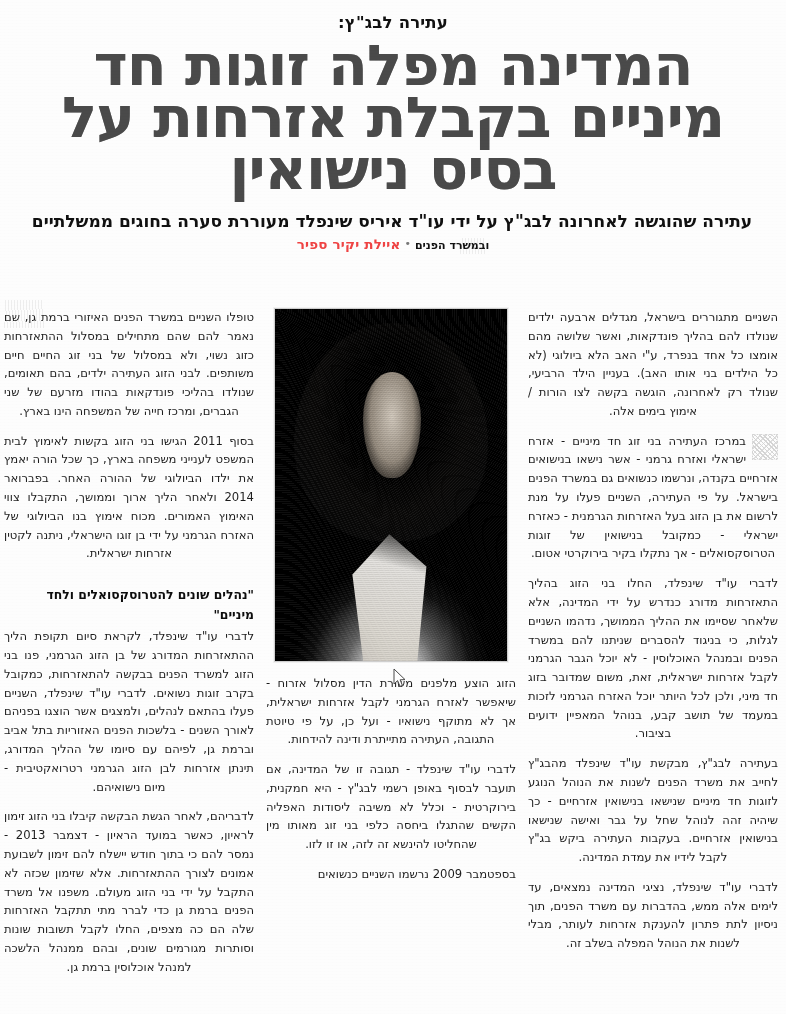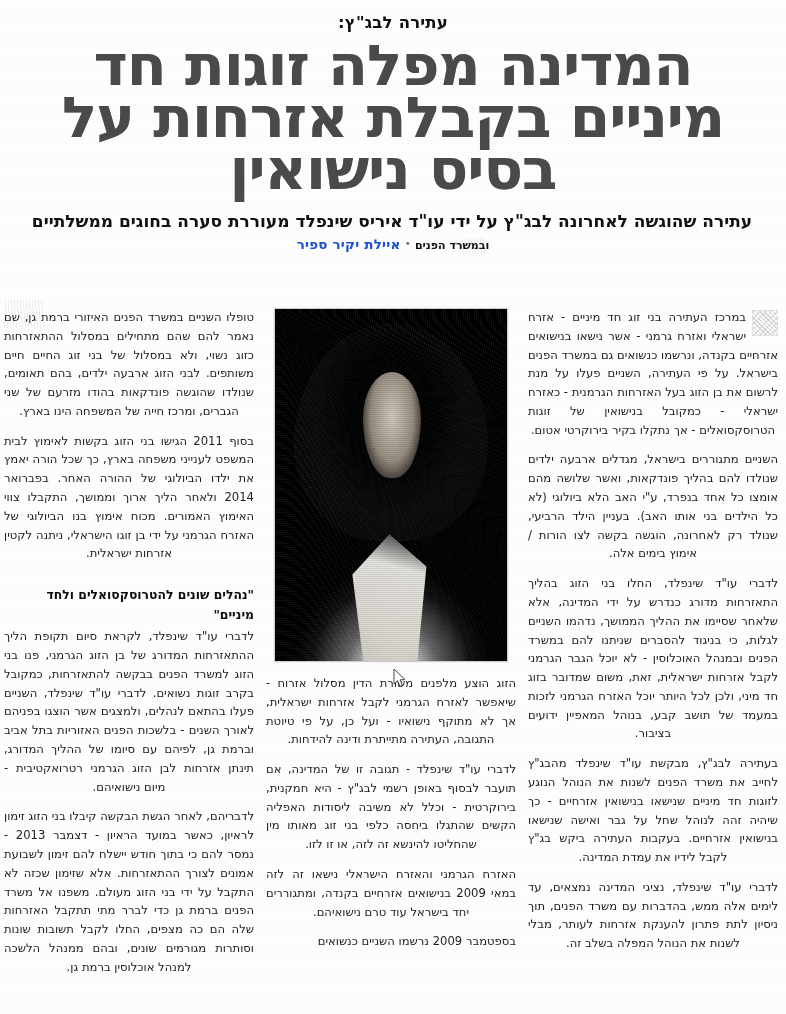--- a/index.html
+++ b/index.html
@@ -86,21 +86,21 @@
   }
   .byline {
     margin: 2px auto 0 auto;
     text-align: center;
     font-size: 15px;
     line-height: 1.3;
     color: #111;
   }
   .byline .dept { font-weight: 800; font-size: 11px; }
   .byline .sep { color: #777; padding: 0 4px; font-size: 11px; vertical-align: 2px; }
-  .byline .writer { font-weight: 600; color: #1d4ed8; font-size: 13.5px; letter-spacing: .2px; }
+  .byline .writer { font-weight: 600; color: #ef4444; font-size: 13.5px; letter-spacing: .2px; }
 
   
   .columns {
     position: absolute;
     top: 308px;
     right: 8px;
     left: 8px;
     display: flex;
     flex-direction: row;
     gap: 12px;
@@ -246,48 +246,47 @@
 
     <div class="byline">
       <span class="dept">ובמשרד הפנים</span><span class="sep">•</span><span class="writer">איילת יקיר ספיר</span>
     </div>
 
   </div>
 
   <div class="columns">
 
     <div class="col">
+      <p>השניים מתגוררים בישראל, מגדלים ארבעה ילדים שנולדו להם בהליך פונדקאות, ואשר שלושה מהם אומצו כל אחד בנפרד, ע"י האב הלא ביולוגי (לא כל הילדים בני אותו האב). בעניין הילד הרביעי, שנולד רק לאחרונה, הוגשה בקשה לצו הורות / אימוץ בימים אלה.</p>
       <p>
         <span class="dropcap"></span>
         <span>במרכז העתירה בני זוג חד מיניים - אזרח ישראלי ואזרח גרמני - אשר נישאו בנישואים אזרחיים בקנדה, ונרשמו כנשואים גם במשרד הפנים בישראל. על פי העתירה, השניים פעלו על מנת לרשום את בן הזוג בעל האזרחות הגרמנית - כאזרח ישראלי - כמקובל בנישואין של זוגות הטרוסקסואלים - אך נתקלו בקיר בירוקרטי אטום.</span>
       </p>
-      <p>השניים מתגוררים בישראל, מגדלים ארבעה ילדים שנולדו להם בהליך פונדקאות, ואשר שלושה מהם אומצו כל אחד בנפרד, ע"י האב הלא ביולוגי (לא כל הילדים בני אותו האב). בעניין הילד הרביעי, שנולד רק לאחרונה, הוגשה בקשה לצו הורות / אימוץ בימים אלה.</p>
       <p>לדברי עו"ד שינפלד, החלו בני הזוג בהליך התאזרחות מדורג כנדרש על ידי המדינה, אלא שלאחר שסיימו את ההליך הממושך, נדהמו השניים לגלות, כי בניגוד להסברים שניתנו להם במשרד הפנים ובמנהל האוכלוסין - לא יוכל הגבר הגרמני לקבל אזרחות ישראלית, זאת, משום שמדובר בזוג חד מיני, ולכן לכל היותר יוכל האזרח הגרמני לזכות במעמד של תושב קבע, בנוהל המאפיין ידועים בציבור.</p>
       <p>בעתירה לבג"ץ, מבקשת עו"ד שינפלד מהבג"ץ לחייב את משרד הפנים לשנות את הנוהל הנוגע לזוגות חד מיניים שנישאו בנישואין אזרחיים - כך שיהיה זהה לנוהל שחל על גבר ואישה שנישאו בנישואין אזרחיים. בעקבות העתירה ביקש בג"ץ לקבל לידיו את עמדת המדינה.</p>
       <p>לדברי עו"ד שינפלד, נציגי המדינה נמצאים, עד לימים אלה ממש, בהדברות עם משרד הפנים, תוך ניסיון לתת פתרון להענקת אזרחות לעותר, מבלי לשנות את הנוהל המפלה בשלב זה.</p>
     </div>
 
     <div class="col">
 
       <div class="photo-wrap">
         <div class="photo"></div>
         <div class="photo-hair"></div>
         <div class="photo-face"></div>
         <div class="photo-shirt"></div>
         <div class="photo-halftone"></div>
       </div>
 
       <p>הזוג הוצע מלפנים משורת הדין מסלול אזרוח - שיאפשר לאזרח הגרמני לקבל אזרחות ישראלית, אך לא מתוקף נישואיו - ועל כן, על פי טיוטת התגובה, העתירה מתייתרת ודינה להידחות.</p>
       <p>לדברי עו"ד שינפלד - תגובה זו של המדינה, אם תועבר לבסוף באופן רשמי לבג"ץ - היא חמקנית, בירוקרטית - וכלל לא משיבה ליסודות האפליה הקשים שהתגלו ביחסה כלפי בני זוג מאותו מין שהחליטו להינשא זה לזה, או זו לזו.</p>
-      <p>האזרח הגרמני והאזרח הישראלי נישאו זה לזה במאי 2009 בנישואים אזרחיים בקנדה, ומתגוררים יחד בישראל עוד טרם נישואיהם.</p>
       <p class="last-right">בספטמבר 2009 נרשמו השניים כנשואים</p>
     </div>
 
     <div class="col">
-      <p>טופלו השניים במשרד הפנים האיזורי ברמת גן, שם נאמר להם שהם מתחילים במסלול ההתאזרחות כזוג נשוי, ולא במסלול של בני זוג החיים חיים משותפים. לבני הזוג ארבעה ילדים, בהם תאומים, שנולדו שהוגשה פונדקאות בהודו מזרעם של שני הגברים, ומרכז חייה של המשפחה הינו בארץ.</p>
+      <p>טופלו השניים במשרד הפנים האיזורי ברמת גן, שם נאמר להם שהם מתחילים במסלול ההתאזרחות כזוג נשוי, ולא במסלול של בני זוג החיים חיים משותפים. לבני הזוג העתירה ילדים, בהם תאומים, שנולדו בהליכי פונדקאות בהודו מזרעם של שני הגברים, ומרכז חייה של המשפחה הינו בארץ.</p>
       <p class="tight">בסוף 2011 הגישו בני הזוג בקשות לאימוץ לבית המשפט לענייני משפחה בארץ, כך שכל הורה יאמץ את ילדו הביולוגי של ההורה האחר. בפברואר 2014 ולאחר הליך ארוך וממושך, התקבלו צווי האימוץ האמורים. מכוח אימוץ בנו הביולוגי של האזרח הגרמני על ידי בן זוגו הישראלי, ניתנה לקטין אזרחות ישראלית.</p>
       <p class="subhead">"נהלים שונים להטרוסקסואלים ולחד מיניים"</p>
       <p>לדברי עו"ד שינפלד, לקראת סיום תקופת הליך ההתאזרחות המדורג של בן הזוג הגרמני, פנו בני הזוג למשרד הפנים בבקשה להתאזרחות, כמקובל בקרב זוגות נשואים. לדברי עו"ד שינפלד, השניים פעלו בהתאם לנהלים, ולמצגים אשר הוצגו בפניהם לאורך השנים - בלשכות הפנים האזוריות בתל אביב וברמת גן, לפיהם עם סיומו של ההליך המדורג, תינתן אזרחות לבן הזוג הגרמני רטרואקטיבית - מיום נישואיהם.</p>
       <p>לדבריהם, לאחר הגשת הבקשה קיבלו בני הזוג זימון לראיון, כאשר במועד הראיון - דצמבר 2013 - נמסר להם כי בתוך חודש יישלח להם זימון לשבועת אמונים לצורך ההתאזרחות. אלא שזימון שכזה לא התקבל על ידי בני הזוג מעולם. משפנו אל משרד הפנים ברמת גן כדי לברר מתי תתקבל האזרחות שלה הם כה מצפים, החלו לקבל תשובות שונות וסותרות מגורמים שונים, ובהם ממנהל הלשכה למנהל אוכלוסין ברמת גן.</p>
     </div>
 
   </div>
 
   <div class="smudge" style="top:300px; right:742px; width:40px; height:28px;"></div>
   <div class="smudge" style="top:238px; right:300px; width:26px; height:16px;"></div>

